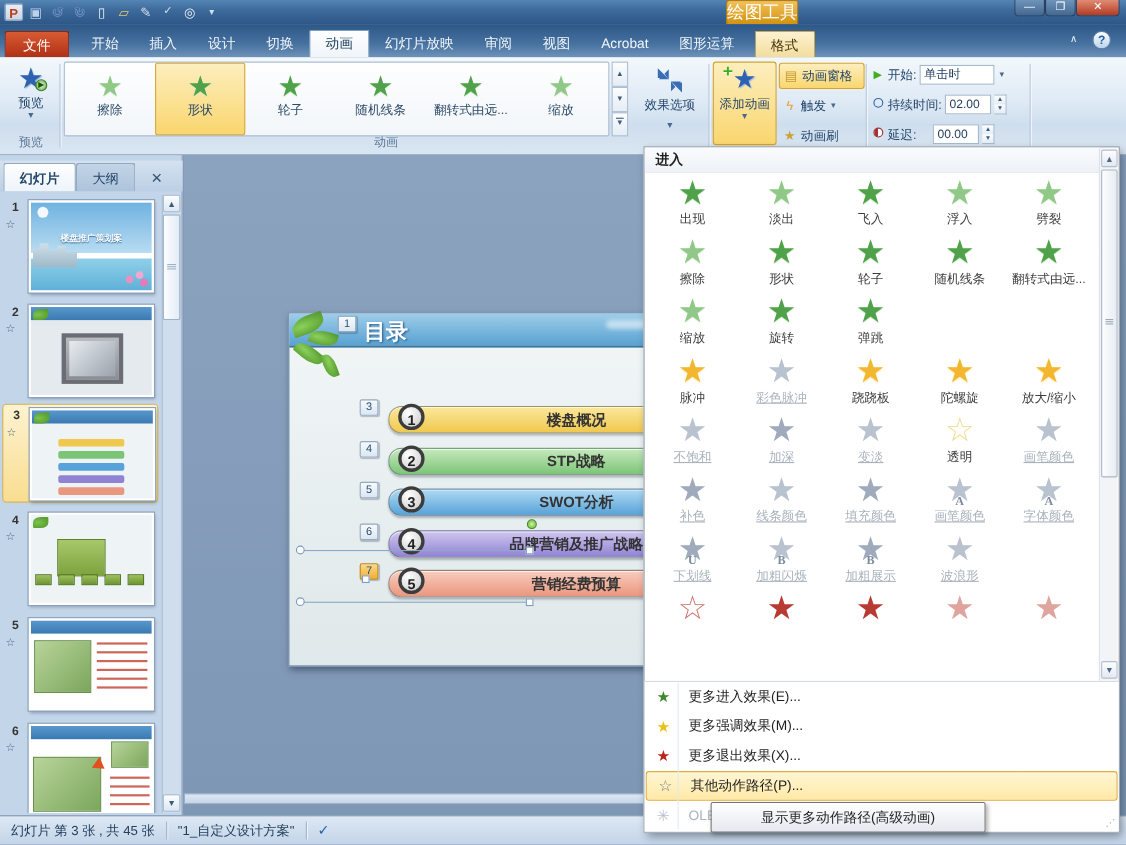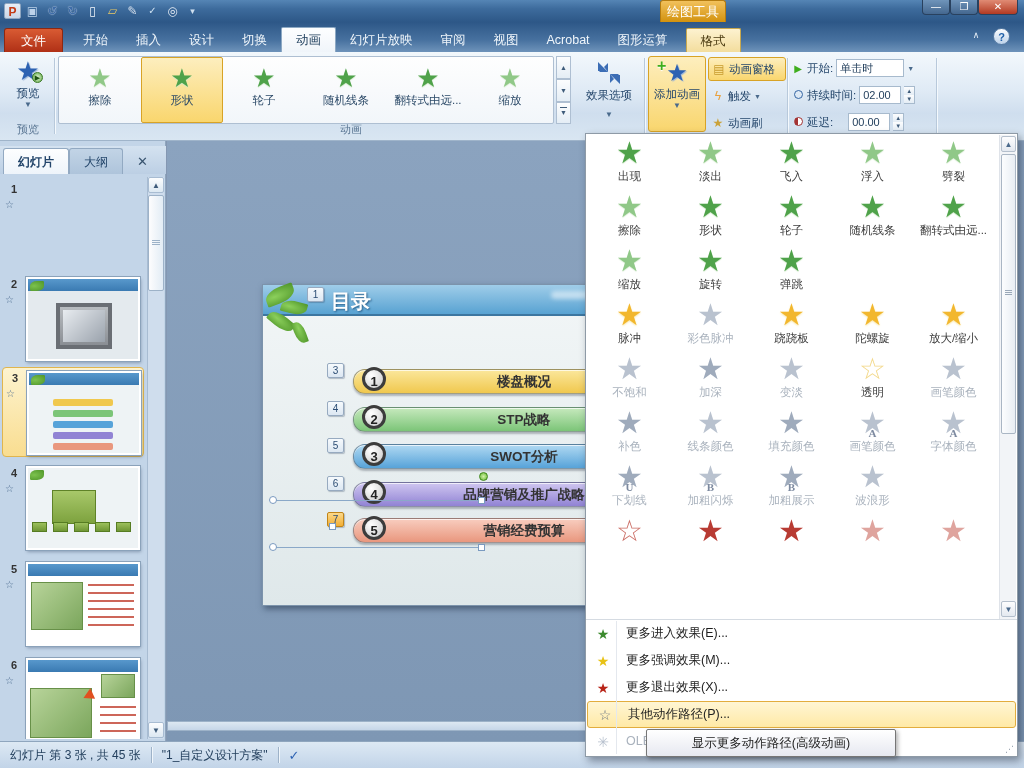--- a/index.html
+++ b/index.html
@@ -19,21 +19,21 @@
   .qicon.open{color:#e8c864;}
   .qicon.attach{color:#d8e2ee;}
   .qicon.spell{color:#cfe2f2;font-size:10px;}
   .qicon.printprev{color:#e6edf5;}
   .qicon.more{color:#cfe0f0;font-size:9px;}
   #win-title{position:absolute;left:0;right:0;text-align:center;font-size:12px;color:#f2f7fb;text-shadow:0 1px 2px #1e3a5a;pointer-events:none;}
   #winbtns{position:absolute;right:6px;top:0;display:flex;}
   .wbtn{width:28px;height:15px;font-size:10px;line-height:13px;text-align:center;color:#fff;
     border:1px solid #29415e;border-top:none;border-radius:0 0 4px 4px;background:linear-gradient(#6f94ba,#44678f);}
   .wbtn.close{width:40px;background:linear-gradient(#e08b74,#b33a22);}
-  #ctx-tool{position:absolute;left:660px;top:0;width:66px;height:22px;text-align:center;font-size:13px;line-height:22px;color:#fff;
+  #ctx-tool{position:absolute;left:660px;top:0;width:66px;height:22px;text-align:center;font-size:16px;line-height:22px;color:#fff;
     background:linear-gradient(#f2c15c,#d2920e);border-radius:3px 3px 0 0;border:1px solid #b57c10;border-bottom:none;}
 
   
   #tabrow{position:absolute;left:0;top:22px;width:1024px;height:30px;
     background:linear-gradient(180deg,#2d5787 0%,#47719f 60%,#6e93ba 100%);}
   #tabs{position:absolute;left:4px;bottom:0;display:flex;align-items:flex-end;height:26px;}
   .tab{height:24px;line-height:24px;padding:0 14px;font-size:12.5px;color:#f0f6fb;white-space:nowrap;}
   .tab.file{background:linear-gradient(#d95b33,#b03016);color:#fff;border-radius:3px 3px 0 0;border:1px solid #8c2812;border-bottom:none;padding:0 16px;margin-right:6px;}
   .tab.active{background:linear-gradient(#fdfeff,#f0f5fa);color:#23425f;border:1px solid #8da9c4;border-bottom:none;border-radius:2px 2px 0 0;height:25px;}
   .tab.ctx{background:linear-gradient(#fdf2d0,#f3dd9d);color:#4a3a10;border:1px solid #c8a84e;border-bottom:none;border-radius:2px 2px 0 0;margin-left:4px;}
@@ -147,21 +147,21 @@
   .sel-line{position:absolute;height:1px;background:#8aa8c8;}
 
   
   #dropdown{position:absolute;left:585px;top:133px;width:433px;height:624px;background:#fff;border:1px solid #8e9aa6;box-shadow:3px 4px 8px rgba(20,30,50,.45);}
   #dd-scrollable{position:absolute;left:0;top:0;width:414px;height:485px;overflow:hidden;}
   .dd-sec-head{height:23px;line-height:22px;padding-left:10px;font-size:12.5px;font-weight:bold;color:#1e1e1e;background:linear-gradient(#fafbfd,#eef2f7);border-bottom:1px solid #e2e7ee;}
   .dd-grid{display:flex;flex-wrap:wrap;padding-left:3px;}
   .dd-cell{width:81px;height:54px;text-align:center;padding-top:2px;}
   .dd-cell .star{font-size:30px;line-height:33px;display:block;position:relative;}
   .dd-cell .dlbl{font-size:11.5px;display:block;color:#3c3c3c;white-space:nowrap;}
-  .dd-cell.dis .dlbl{color:#a9b2bd;}
+  .dd-cell.dis .dlbl{color:#a9b2bd;text-decoration:underline;}
   .deco{position:absolute;left:0;right:0;top:11px;font-family:"Liberation Serif","DejaVu Serif",serif;font-size:11px;font-weight:bold;color:#7d8aa0;text-shadow:0 1px 0 #fff;}
   .star.green{color:#4fa24a;text-shadow:0 1px 1px #cfe8c8;}
   .star.greenpale{color:#90c888;text-shadow:0 1px 1px #ddeed8;}
   .star.yellow{color:#f2b72e;text-shadow:0 1px 2px #f8e4a0;}
   .star.yellowpale{color:#f3d98b;}
   .star.gray{color:#b9c2cf;}
   .star.graydark{color:#9fabbc;}
   .star.red{color:#b83b33;}
   .star.redpale{color:#dfa49e;}
   .star.redoutline{color:#cc7068;}
@@ -350,20 +350,28 @@
   <div id="leftpanel">
     <div id="ptabs">
       <div class="ptab active">幻灯片</div>
       <div class="ptab">大纲</div>
       <div id="pclose">✕</div>
     </div>
     <div id="thumbs">
         <div class="trowc" style="top: 2px;">
           <div class="tnum">1</div>
           <div class="tstar">☆</div>
+          <div class="thumb">
+            <div class="t-sky"></div>
+            <div class="t-sun"></div>
+            <div class="t-cap">楼盘推广策划案</div>
+            <div class="t-water"></div>
+            <div class="t-city"></div>
+            <div class="t-flower"></div>
+          </div>
         </div>
         <div class="trowc" style="top: 97px;">
           <div class="tnum">2</div>
           <div class="tstar">☆</div>
           <div class="thumb" style="background: rgb(228, 234, 238);">
             <div class="t-bar"></div>
             <div class="t-leaf"></div>
             <div class="t-frame">
               <i></i>
             </div>
@@ -487,20 +495,21 @@
   <div id="statusbar">
     <span id="sb-slideinfo">幻灯片 第 3 张 , 共 45 张</span>
     <span class="sdiv"></span>
     <span>"1_自定义设计方案"</span>
     <span class="sdiv"></span>
     <span id="sb-check">✓</span>
   </div>
 
   <div id="dropdown">
     <div id="dd-scrollable">
+        <div class="dd-sec-head">进入</div>
         <div class="dd-grid">
           <div class="dd-cell">
             <span class="star green">★</span>
             <span class="dlbl">出现</span>
           </div>
           <div class="dd-cell">
             <span class="star greenpale">★</span>
             <span class="dlbl">淡出</span>
           </div>
           <div class="dd-cell">

